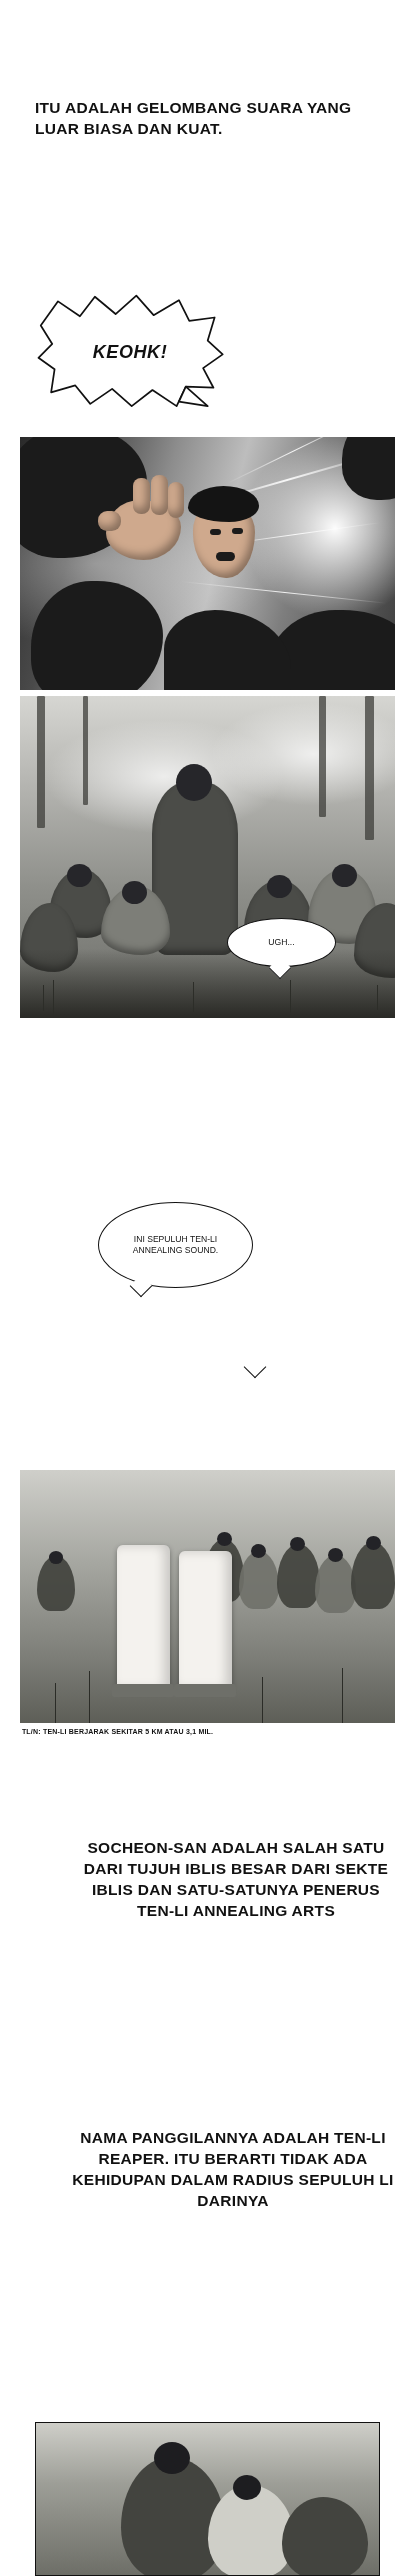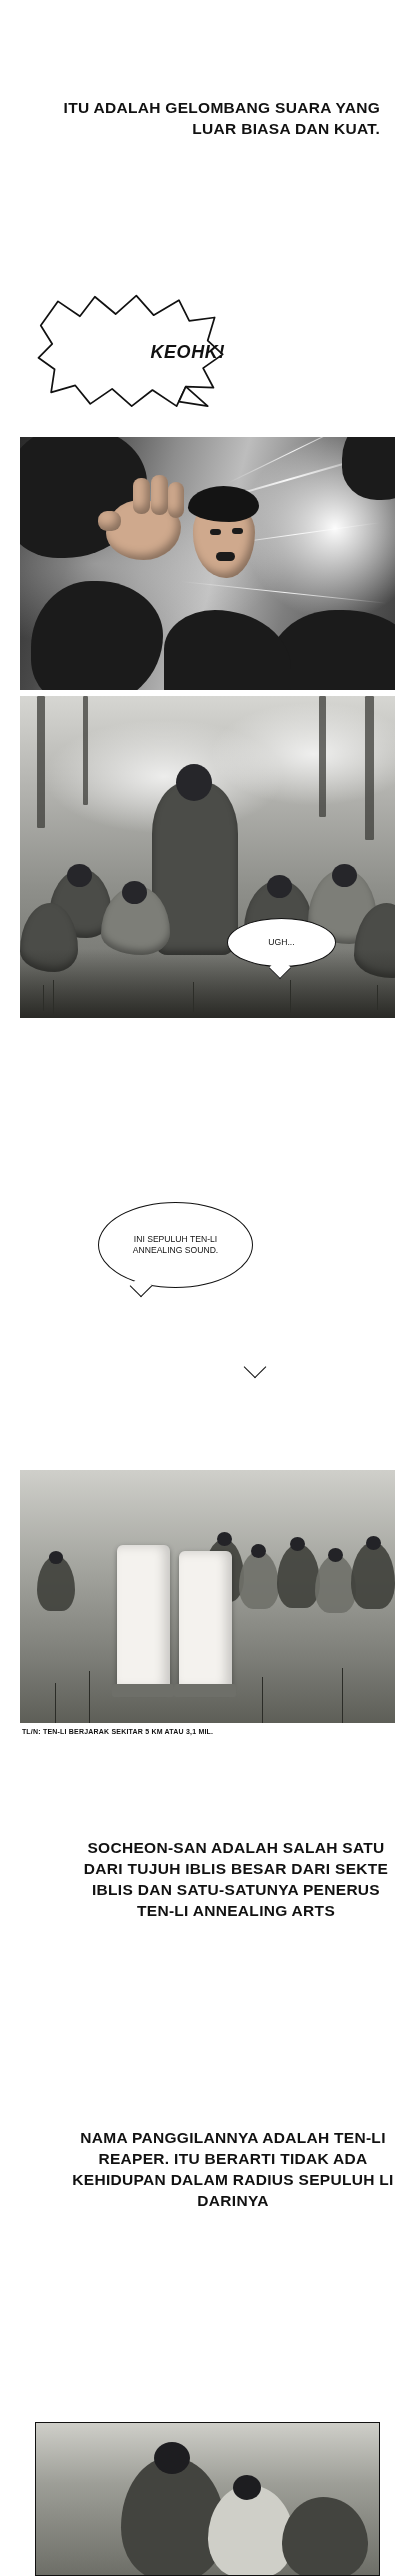--- a/index.html
+++ b/index.html
@@ -16,21 +16,21 @@
     position: relative;
     width: 414px;
     height: 2576px;
     overflow: hidden;
     background: #ffffff;
   }
 
   
   .narration {
     position: absolute;
-    text-align: right;
+    text-align: left;
     font-weight: bold;
     letter-spacing: 0.3px;
     line-height: 1.35;
     color: #111;
   }
   .narration.n1 {
     left: 35px;
     top: 98px;
     width: 345px;
     font-size: 15.5px;
@@ -226,21 +226,21 @@
     width: 190px;
     height: 121px;
   }
   .shoutwrap .poly {
     position: absolute; inset: 0;
   }
   .shoutwrap .txt {
     position: absolute;
     left: 0; right: 0;
     top: 51px;
-    text-align: right;
+    text-align: center;
     font-style: italic;
     font-weight: bold;
     font-size: 18px;
     letter-spacing: 0.6px;
     color: #111;
   }
 
   .balloon.ugh {
     left: 227px;
     top: 918px;

